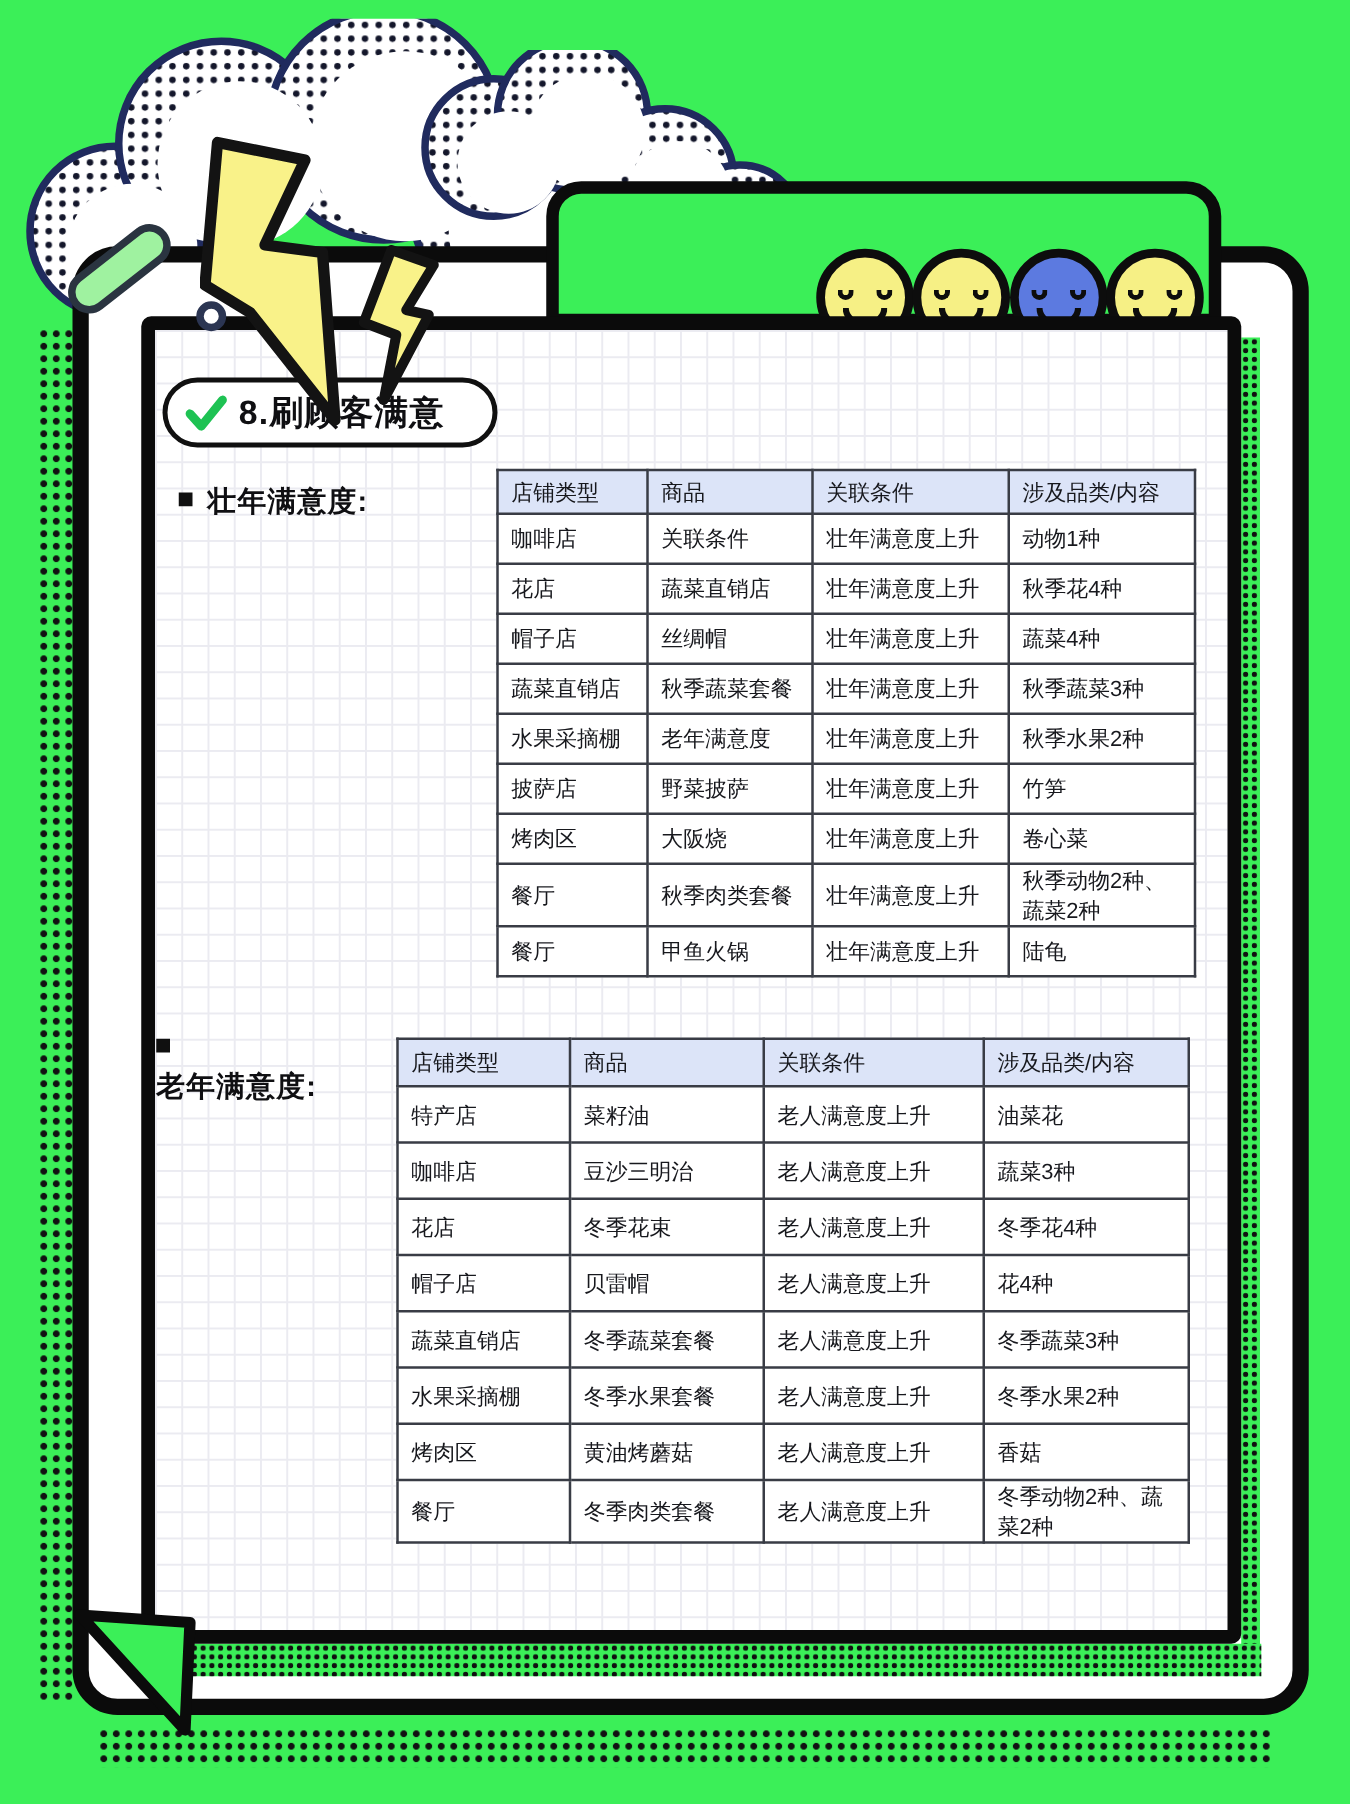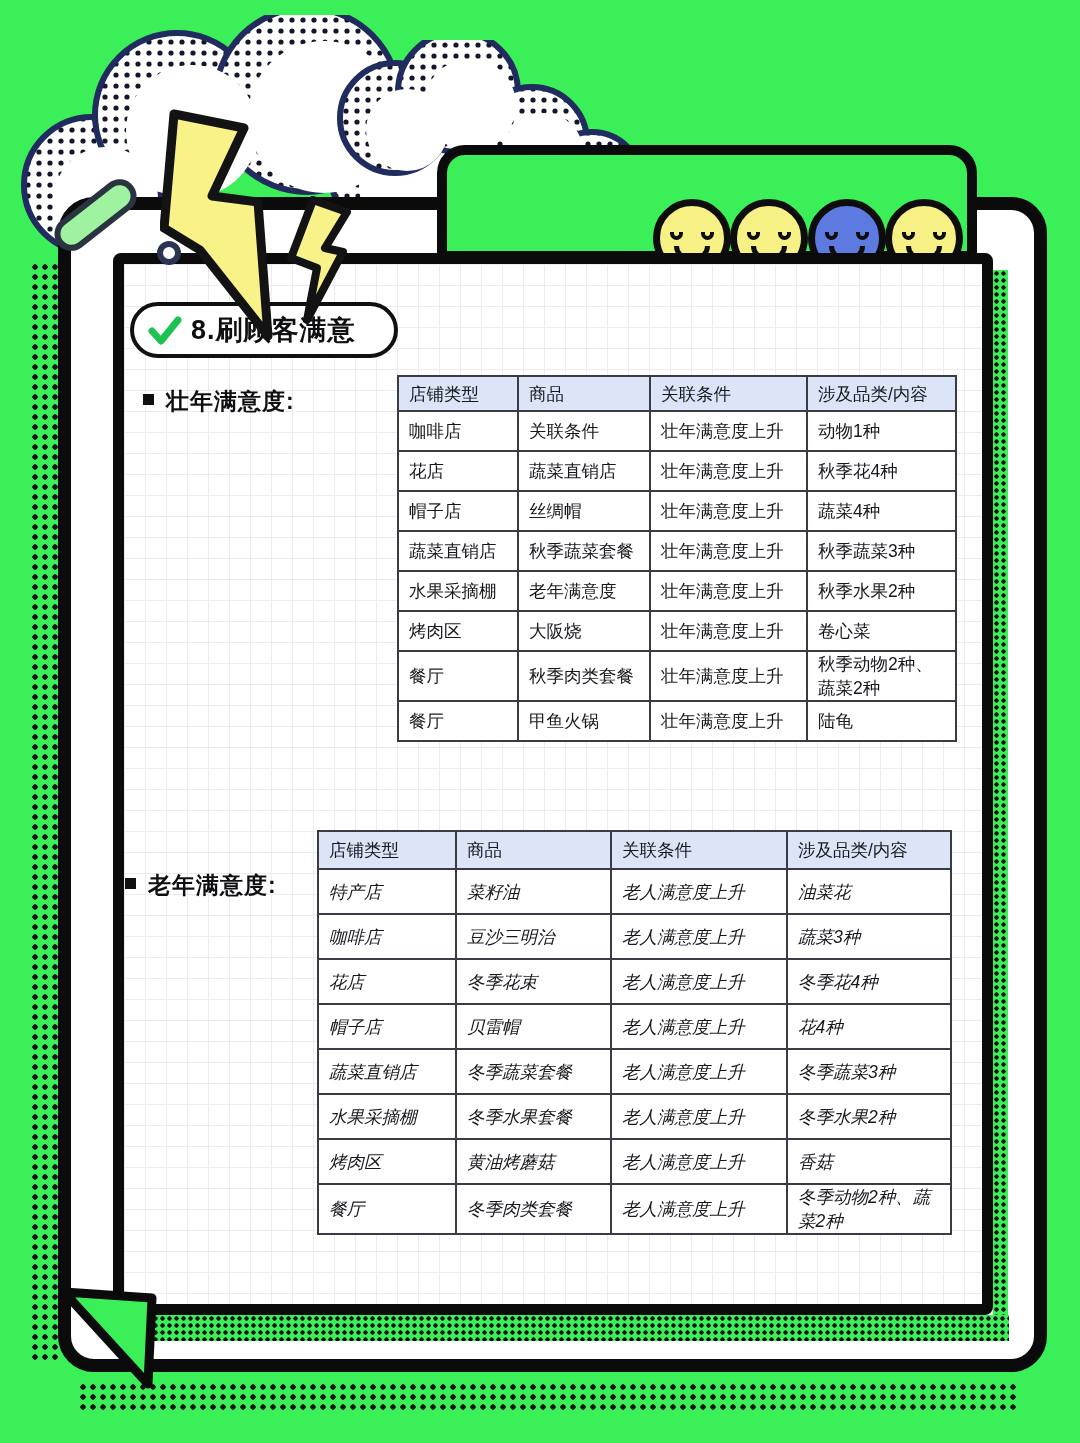--- a/index.html
+++ b/index.html
@@ -47,32 +47,32 @@
   
   .title-pill{left:130px;top:302px;width:268px;height:56px;background:#fff;border:4px solid #101010;
               border-radius:28px;box-sizing:border-box;display:flex;align-items:center;
               padding-left:14px;gap:9px;z-index:6;}
   .title-pill .txt{font-size:27px;font-weight:bold;color:#0f0f12;letter-spacing:1px;}
 
   .section-label{display:flex;align-items:flex-start;gap:12px;z-index:6;}
   .section-label .bullet{width:11px;height:11px;background:#101010;margin-top:8px;flex:none;}
   .section-label .txt{font-size:23px;font-weight:bold;color:#0f0f12;letter-spacing:1px;}
   .label-1{left:143px;top:386px;}
-  .label-2{left:125px;top:870px;}
+  .label-2{left:125px;top:823px;flex-direction:column;}
 
   
   table.data{border-collapse:collapse;table-layout:fixed;z-index:6;background:#fff;}
   table.data th,table.data td{border:2px solid #393c45;padding:0 10px;text-align:left;
         vertical-align:middle;font-size:17.5px;font-weight:normal;color:#17181d;
         word-break:break-all;background:#fff;}
   table.data th{background:#DCE4F8;margin-left:20px;}
   .table-1{left:397px;top:375px;}
   .table-1 th{height:33px;} .table-1 td{height:38px;}
   .table-2{left:317px;top:830px;}
-  .table-2 th{height:36px;} .table-2 td{height:43px;font-style:italic;}
+  .table-2 th{height:36px;} .table-2 td{height:43px;}
 
   
   .capsule{left:48px;top:198px;width:95px;height:34px;background:#9FF2A0;border:6px solid #2A3440;
            border-radius:22px;transform:rotate(-38deg);box-sizing:border-box;z-index:7;}
   .ring{left:157px;top:241px;width:24px;height:24px;background:#fff;border:6px solid #2B3552;
         border-radius:50%;box-sizing:border-box;z-index:7;}
   .cloud{z-index:1;}
   .bolt{z-index:7;}
   .fold{z-index:6;}
 </style>
@@ -215,20 +215,26 @@
           <td>壮年满意度上升</td>
           <td>秋季蔬菜3种</td>
         </tr>
         <tr>
           <td>水果采摘棚</td>
           <td>老年满意度</td>
           <td>壮年满意度上升</td>
           <td>秋季水果2种</td>
         </tr>
         <tr>
+          <td>披萨店</td>
+          <td>野菜披萨</td>
+          <td>壮年满意度上升</td>
+          <td>竹笋</td>
+        </tr>
+        <tr>
           <td>烤肉区</td>
           <td>大阪烧</td>
           <td>壮年满意度上升</td>
           <td>卷心菜</td>
         </tr>
         <tr>
           <td>餐厅</td>
           <td>秋季肉类套餐</td>
           <td>壮年满意度上升</td>
           <td>秋季动物2种、蔬菜2种</td>

